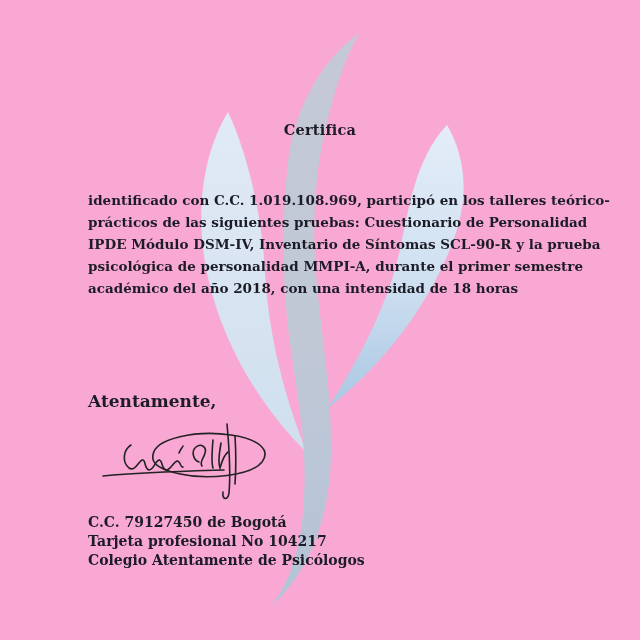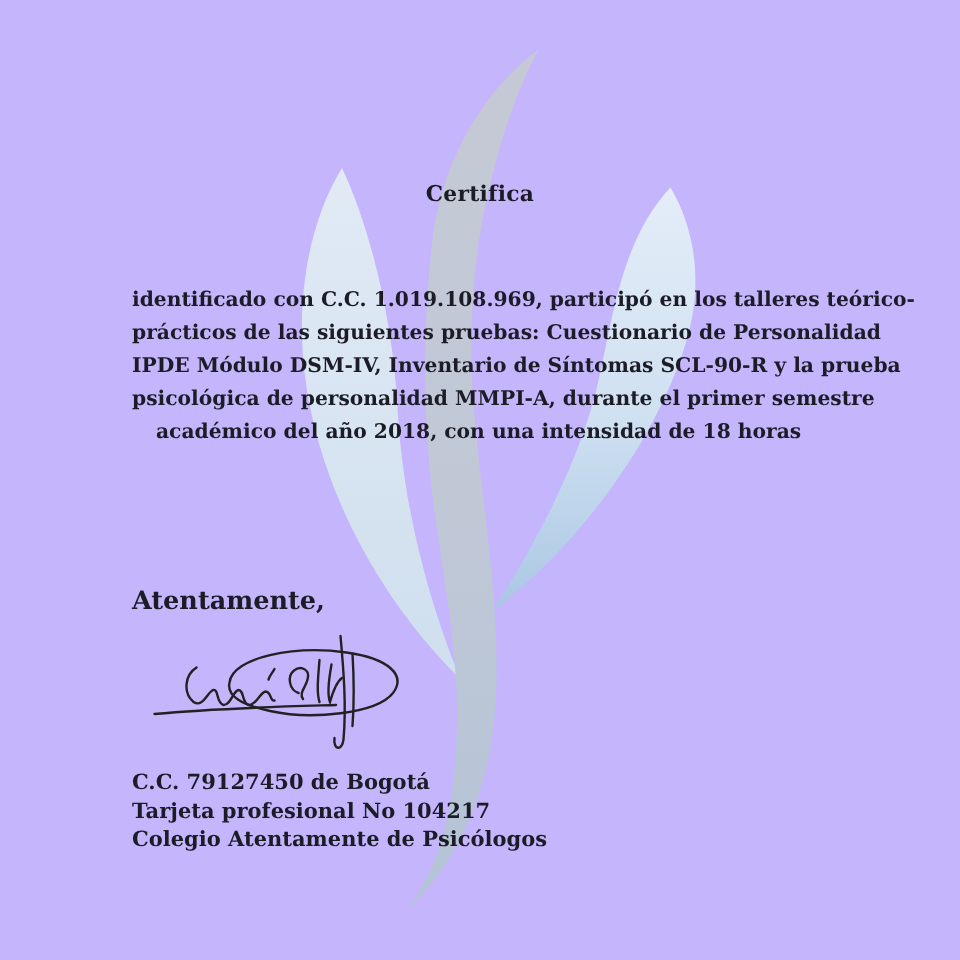--- a/index.html
+++ b/index.html
@@ -1,34 +1,34 @@
 <!DOCTYPE html>
 <html><head>
 <meta charset="utf-8">
 <style>
   html,body{margin:0;padding:0;background:#ffffff;}
   .page{
-    position:relative;width:640px;height:640px;background:#c4b5fd;
+    position:relative;width:640px;height:640px;background:#f9a8d4;
     overflow:hidden;font-family:"DejaVu Serif",serif;color:#1c1c26;
   }
   .watermark{position:absolute;left:0;top:0;width:640px;height:640px;z-index:0;}
   .content{position:absolute;left:0;top:0;width:640px;height:640px;z-index:1;}
   .title{
     position:absolute;top:121px;left:88px;width:464px;
     text-align:center;font-weight:bold;font-size:14.5px;letter-spacing:.2px;
   }
   .body-par{
     position:absolute;top:189px;left:88px;width:464px;
     font-weight:bold;font-size:13.5px;line-height:22px;
   }
   .body-par .line{
     white-space:nowrap;text-align:justify;text-align-last:justify;
     -moz-text-align-last:justify;height:22px;
   }
-  .body-par .line.last{text-align-last:left;margin-left:16px;-moz-text-align-last:left;}
+  .body-par .line.last{text-align-last:left;-moz-text-align-last:left;}
   .closing{
     position:absolute;top:391px;left:88px;font-weight:bold;font-size:17px;
   }
   .signature{position:absolute;left:95px;top:410px;width:180px;height:100px;}
   .credentials{
     position:absolute;top:513px;left:88px;width:480px;
     font-weight:bold;font-size:14px;line-height:19.2px;
   }
 </style>
 </head>

